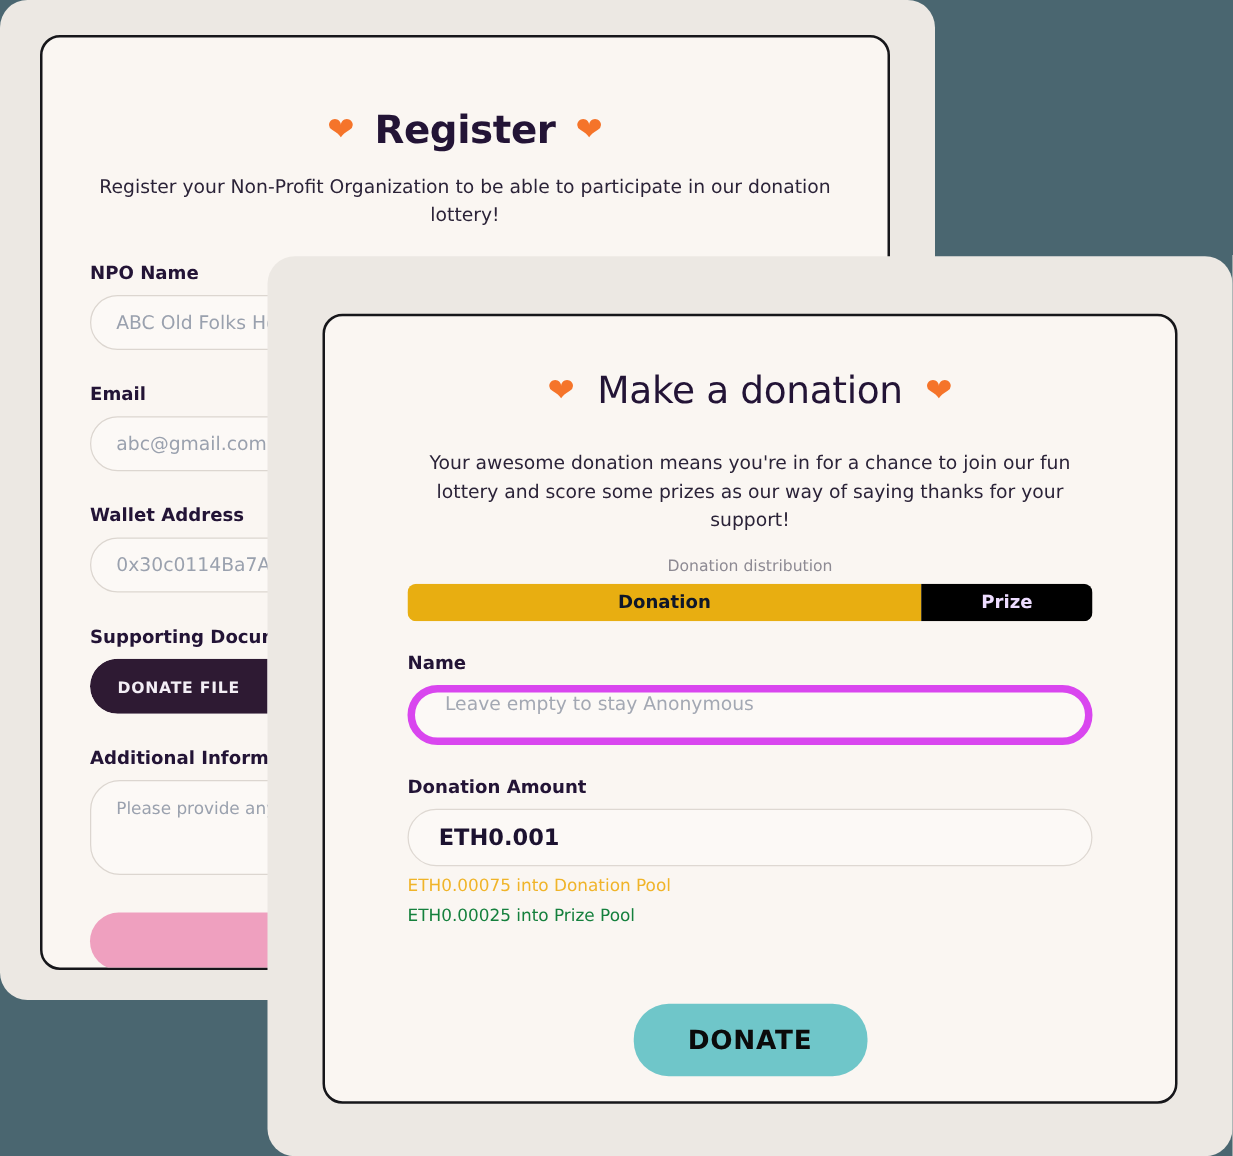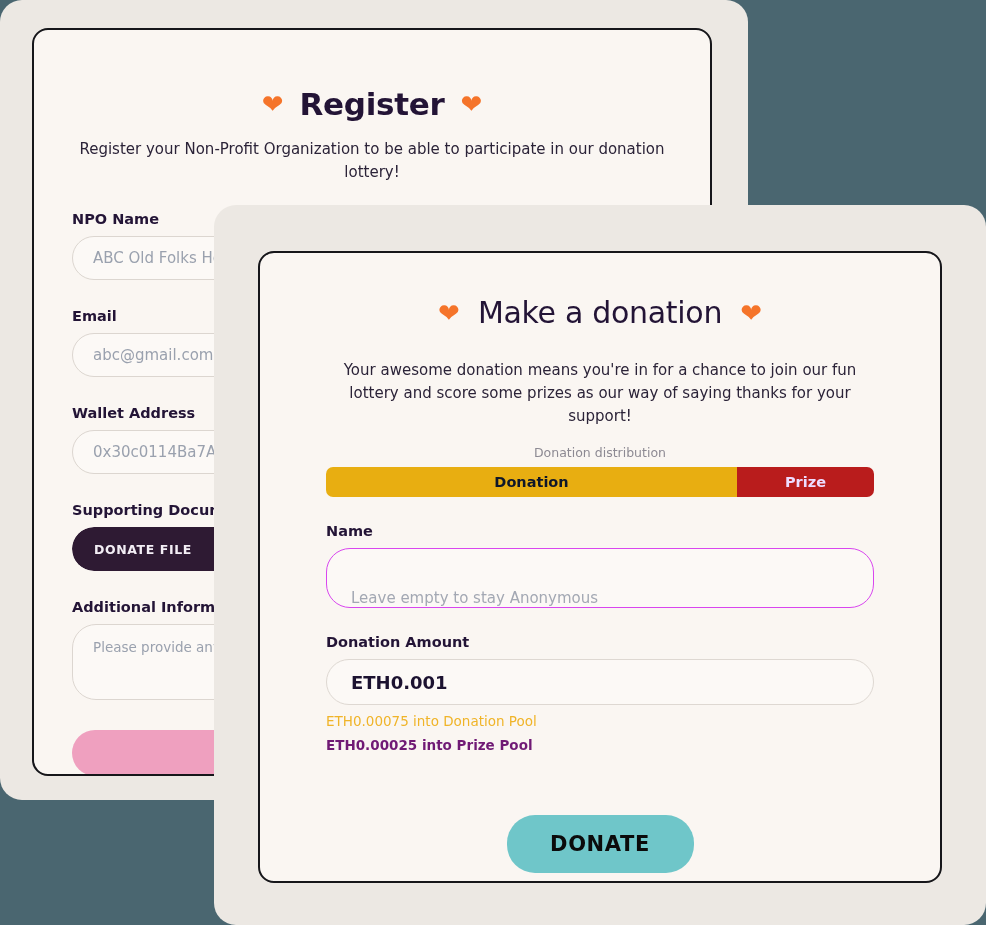--- a/index.html
+++ b/index.html
@@ -203,26 +203,26 @@
   .dist-prize    { background: #a855f7; color: #eddcff; }
 
   .don-label {
     font-size: 14.5px;
     font-weight: bold;
     color: #231436;
     margin-top: 26px;
     margin-bottom: 9px;
   }
   .don-input {
-    height: 60px;
-    border: 1px solid #d946ef;
-    border-radius: 24px;
-    background: #fcf9f6;
-    display: flex;
-    align-items: flex-end;
+    height: 48px;
+    border: 6px solid #d946ef;
+    border-radius: 24px;
+    background: #fcf9f6;
+    display: flex;
+    align-items: flex-start;
     padding: 0 24px;
     box-sizing: border-box;
     font-size: 15px;
     color: #a3a8b3;
   }
   .don-amount {
     height: 46px;
     border: 1px solid #ded8d2;
     border-radius: 24px;
     background: #fcf9f6;
@@ -232,21 +232,21 @@
     box-sizing: border-box;
     font-size: 18px;
     font-weight: bold;
     color: #1c1230;
   }
   .pool-line {
     font-size: 13.5px;
     margin-top: 8px;
   }
   .pool-donation { color: #f0b429; }
-  .pool-prize    { color: #701a75; font-weight: bold; }
+  .pool-prize    { color: #15803d; }
 
   .donate-wrap {
     display: flex;
     justify-content: center;
     margin-top: 62px;
   }
   .donate-btn {
     background: #6fc6c9;
     border-radius: 28px;
     width: 187px;
@@ -315,21 +315,21 @@
         <span class="don-heart">❤</span>
         <span class="don-title-text">Make a donation</span>
         <span class="don-heart">❤</span>
       </div>
 
       <div class="don-subtitle">Your awesome donation means you're in for a chance to join our fun lottery and score some prizes as our way of saying thanks for your support!</div>
 
       <div class="dist-caption">Donation distribution</div>
       <div class="dist-bar">
         <div class="dist-seg dist-donation" id="seg-donation" style="width: 75%; background: rgb(232, 174, 17);">Donation</div>
-        <div class="dist-seg dist-prize" id="seg-prize" style="width: 25%; background: #b91c1c;">Prize</div>
+        <div class="dist-seg dist-prize" id="seg-prize" style="width: 25%; background: #000000;">Prize</div>
       </div>
 
       <div class="don-label">Name</div>
       <div class="don-input">
         <span>Leave empty to stay Anonymous</span>
       </div>
 
       <div class="don-label">Donation Amount</div>
       <div class="don-amount">
         <span>ETH</span>

